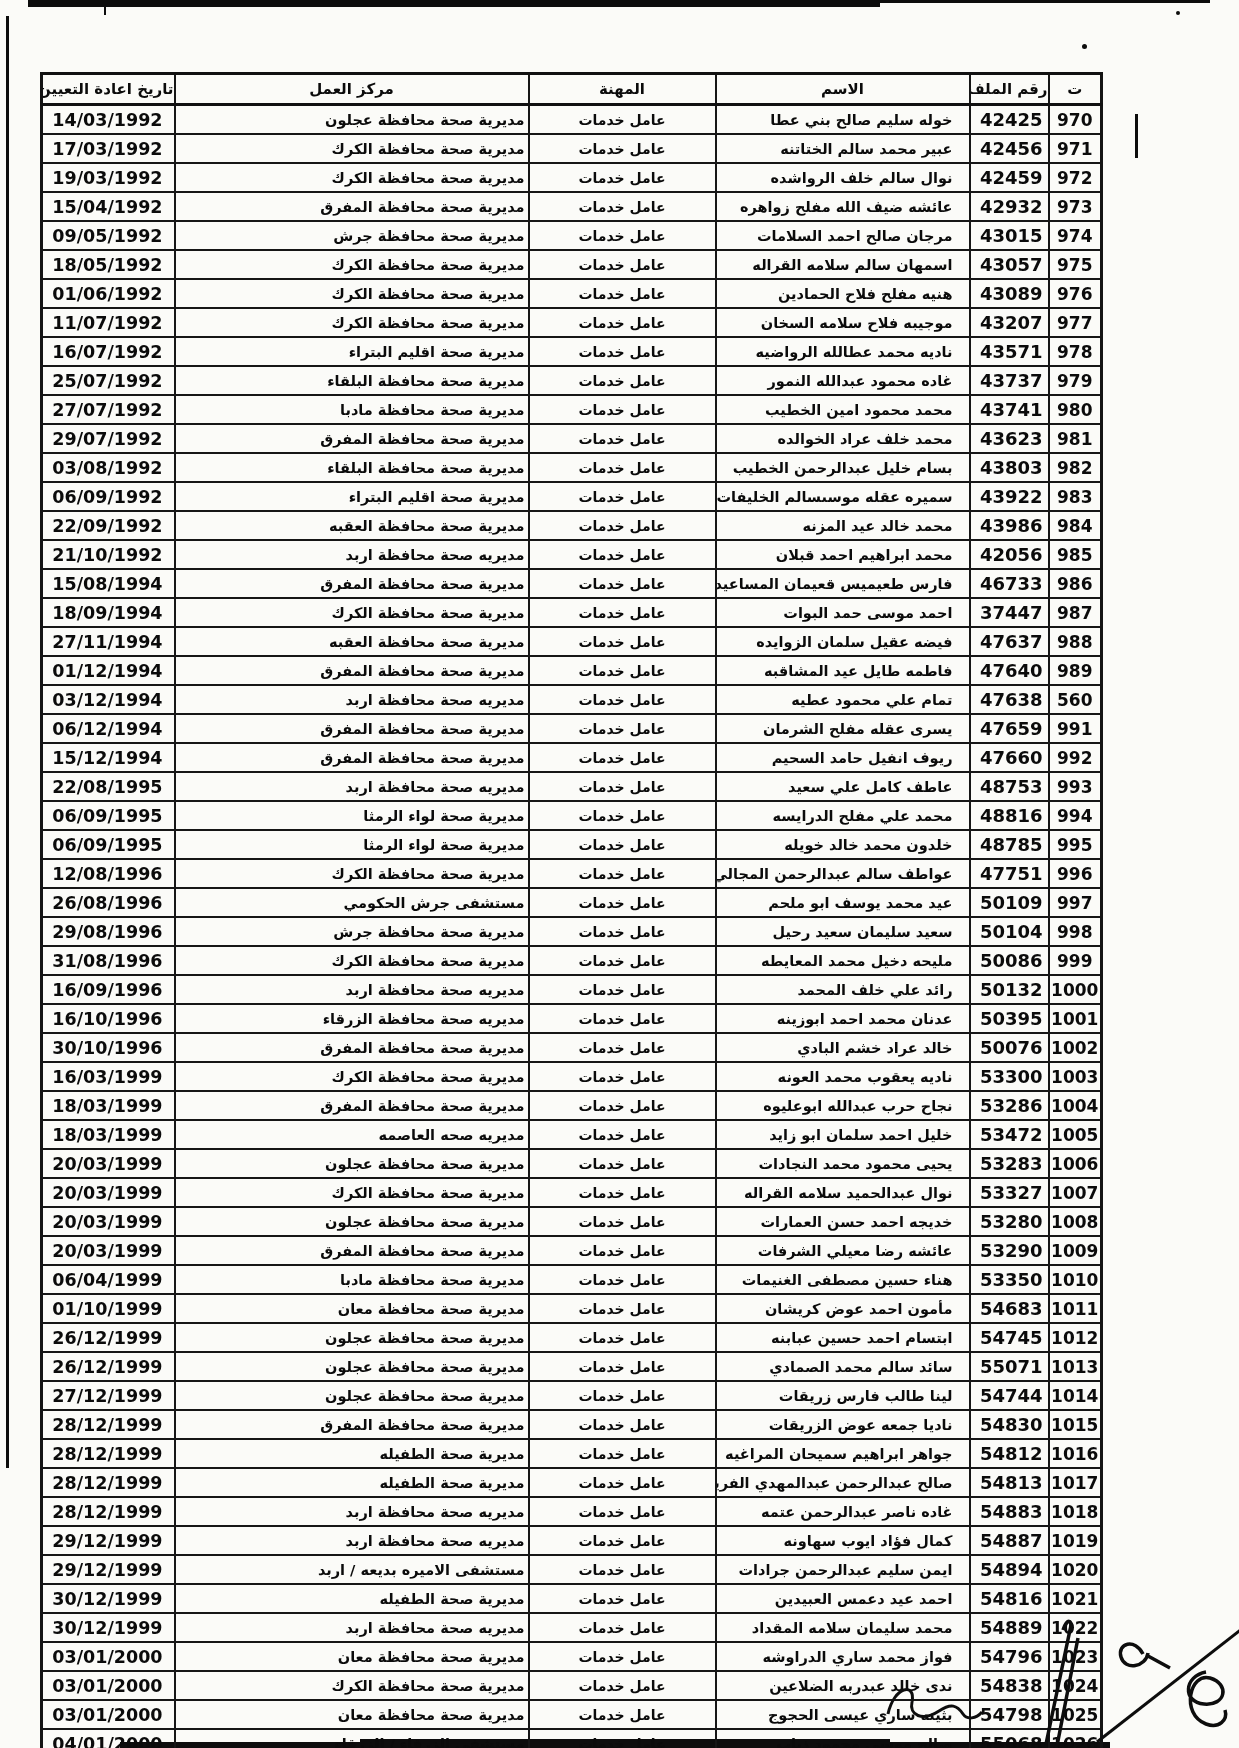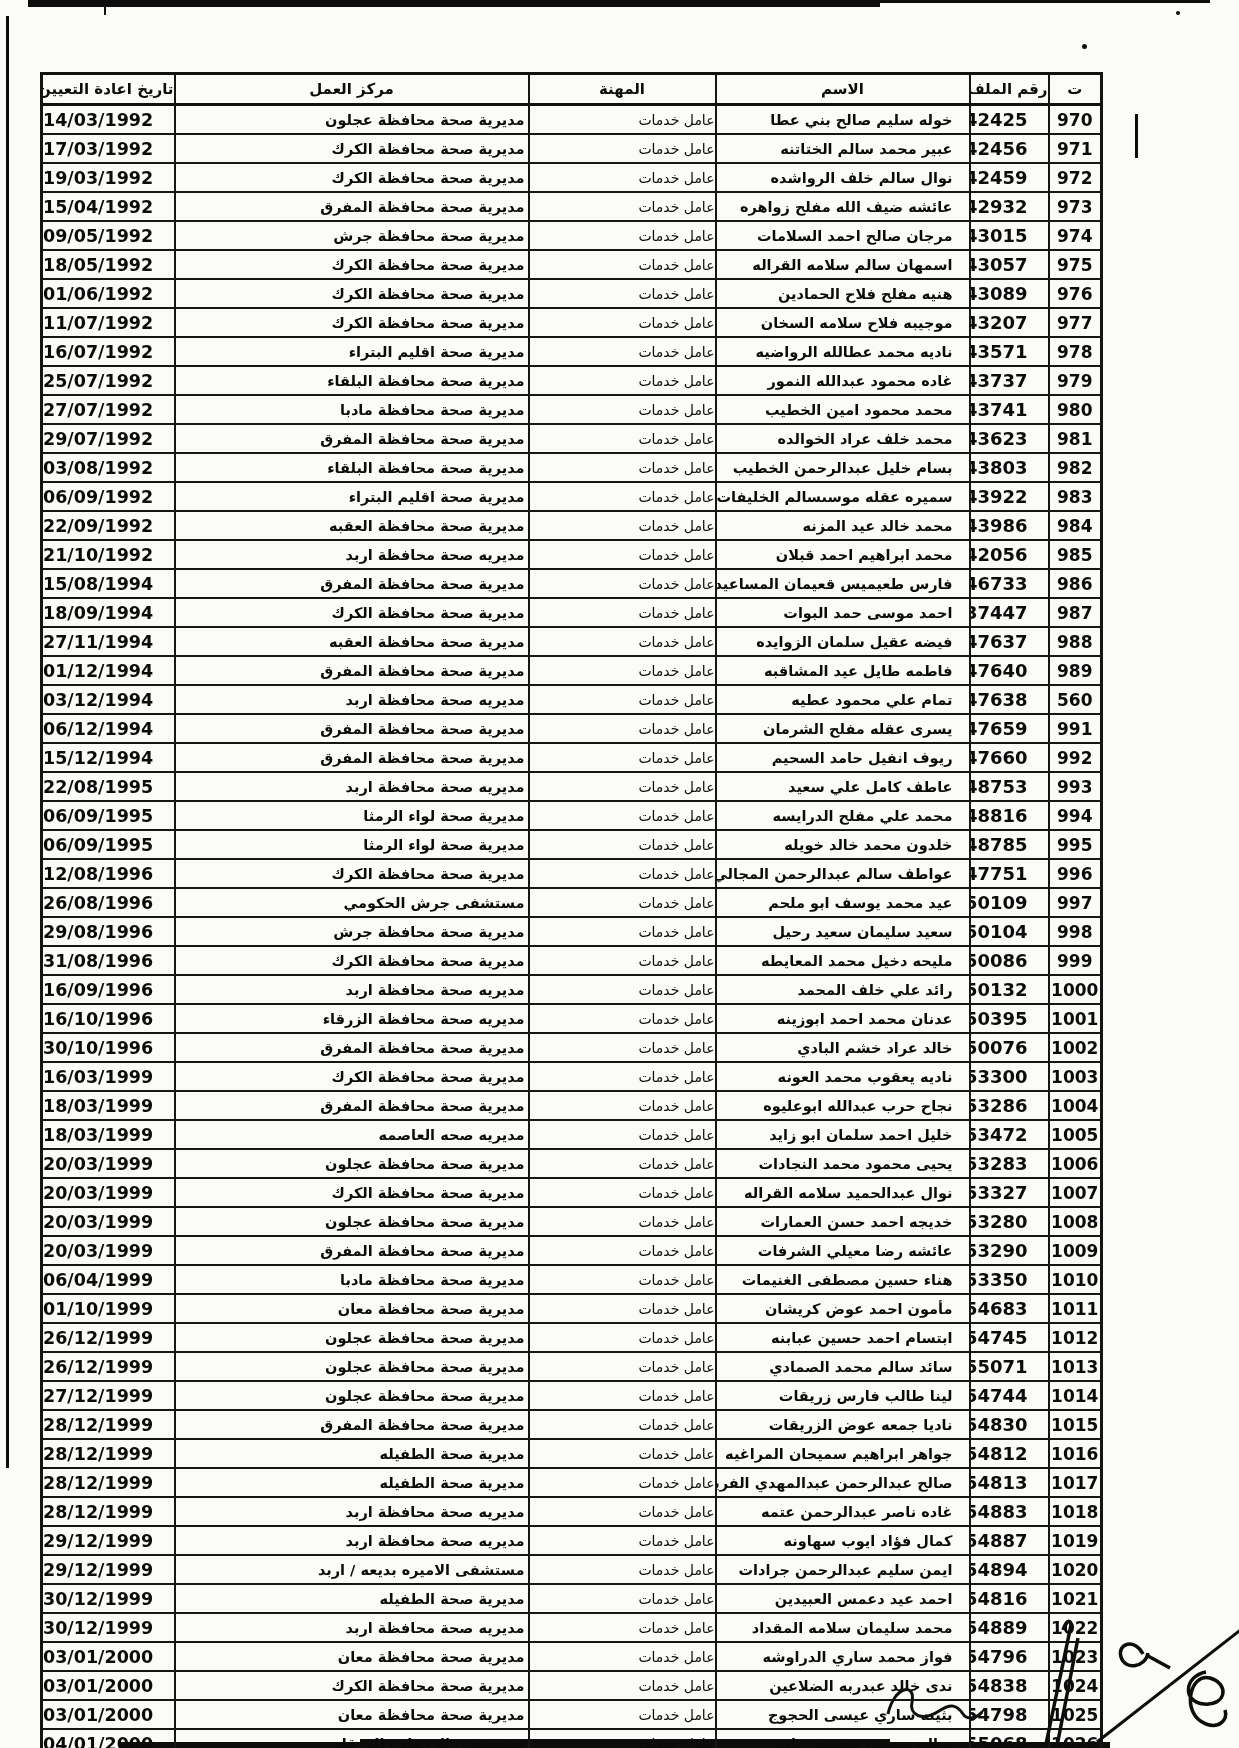--- a/index.html
+++ b/index.html
@@ -46,25 +46,25 @@
     border-bottom:3px solid #111;
   }
   col.c-idx{width:53px;}
   col.c-file{width:79px;}
   col.c-name{width:254px;}
   col.c-prof{width:187px;}
   col.c-work{width:354px;}
   col.c-date{width:133px;}
 
   td.c-idx{font-size:17px;font-weight:600;text-align:center;font-family:"DejaVu Sans",sans-serif;}
-  td.c-file{font-size:18px;font-weight:600;text-align:right;padding-left:4px;padding-right:20px;font-family:"DejaVu Sans",sans-serif;}
+  td.c-file{font-size:18px;font-weight:600;text-align:right;padding-left:4px;padding-right:5px;font-family:"DejaVu Sans",sans-serif;}
   td.c-name{font-size:14.5px;font-weight:700;text-align:right;padding-right:16px;}
-  td.c-prof{font-size:14px;font-weight:400;text-align:right;}
+  td.c-prof{font-size:14px;font-weight:700;text-align:center;}
   td.c-work{font-size:14.5px;font-weight:700;text-align:right;padding-right:3px;}
-  td.c-date{font-size:17.5px;font-weight:600;padding-right:11px;direction:ltr;font-family:"DejaVu Sans",sans-serif;}
+  td.c-date{font-size:17.5px;font-weight:600;text-align:right;padding-right:11px;direction:ltr;font-family:"DejaVu Sans",sans-serif;}
 
   .signatures{position:absolute;left:850px;top:1612px;width:400px;height:136px;}
 </style>
 </head>
 <body>
 
 <div class="page">
 
   <div class="artifact a-top-1"></div>
   <div class="artifact a-top-2"></div>

